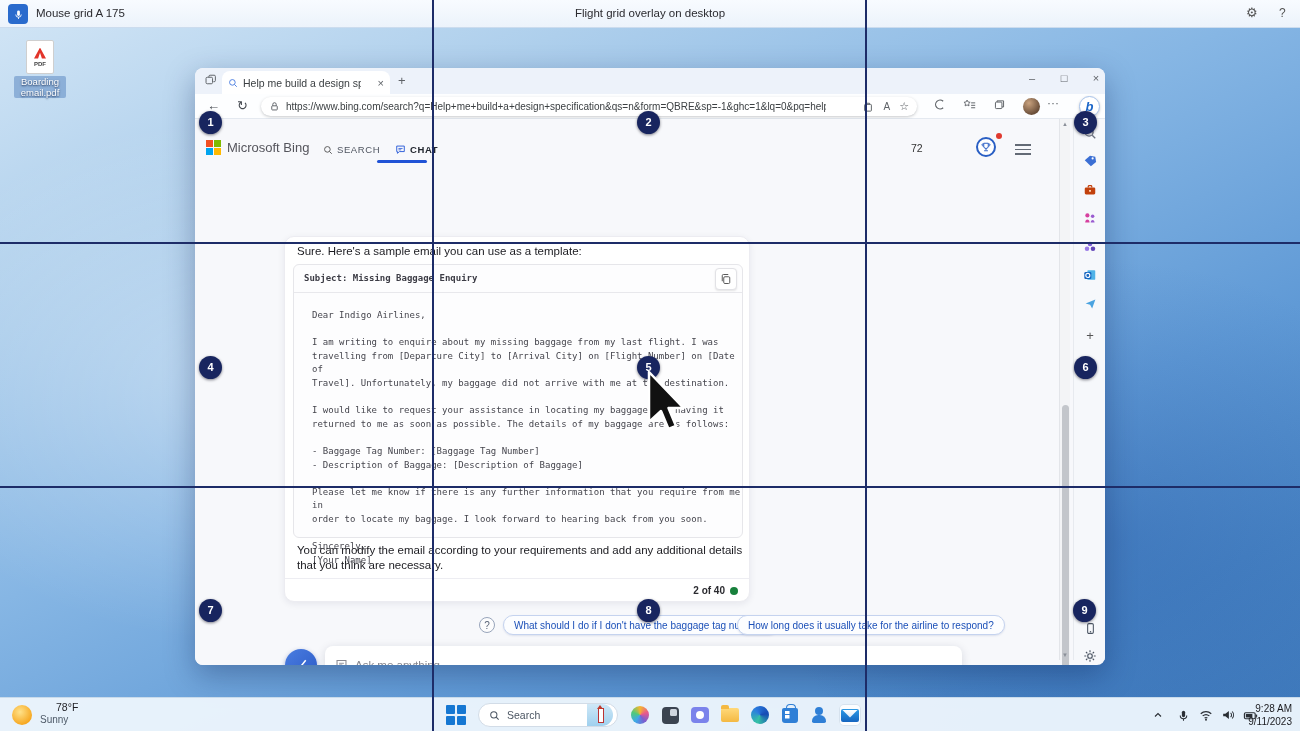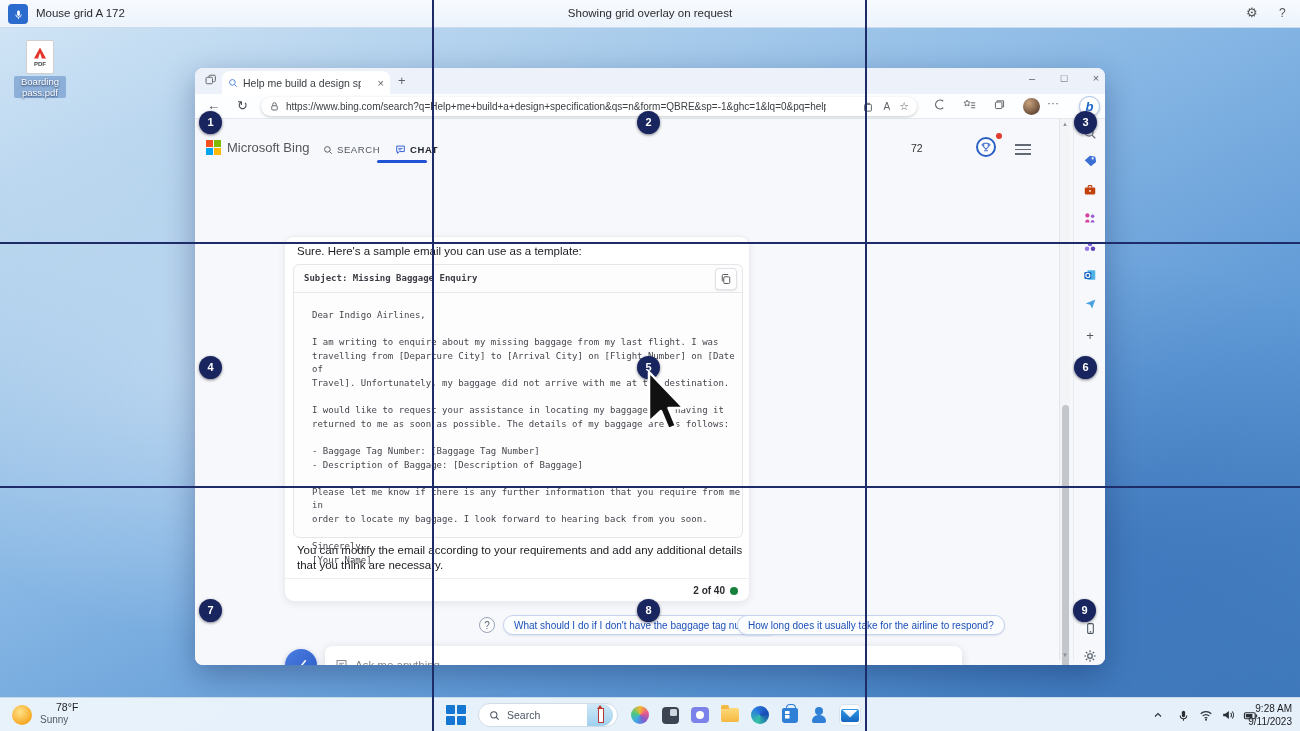--- a/index.html
+++ b/index.html
@@ -260,32 +260,32 @@
 <div id="screen">
   <div class="bloom1"></div>
   <div class="bloom2"></div>
 
   <div class="topbar">
     <div class="micbtn">
         <svg class="i" width="11" height="11" color="#fff">
           <use href="#mic"></use>
         </svg>
       </div>
-    <div class="tb-title">Mouse grid A 172</div>
-    <div class="tb-status">Showing grid overlay on request</div>
+    <div class="tb-title">Mouse grid A 175</div>
+    <div class="tb-status">Flight grid overlay on desktop</div>
     <div class="tb-gear">⚙</div>
     <div class="tb-help">?</div>
   </div>
 
   <div class="deskicon">
     <div class="pdfpage">
       <div class="pdfA"></div>
       <div class="pdflbl">PDF</div>
     </div>
-    <div class="deskname">Boarding pass.pdf</div>
+    <div class="deskname">Boarding email.pdf</div>
   </div>
 
   <div class="window">
     <div class="tabstrip">
       <span class="ws-ico">
           <svg class="i" width="13" height="13">
             <use href="#wspace"></use>
           </svg>
         </span>
       <div class="tab">

